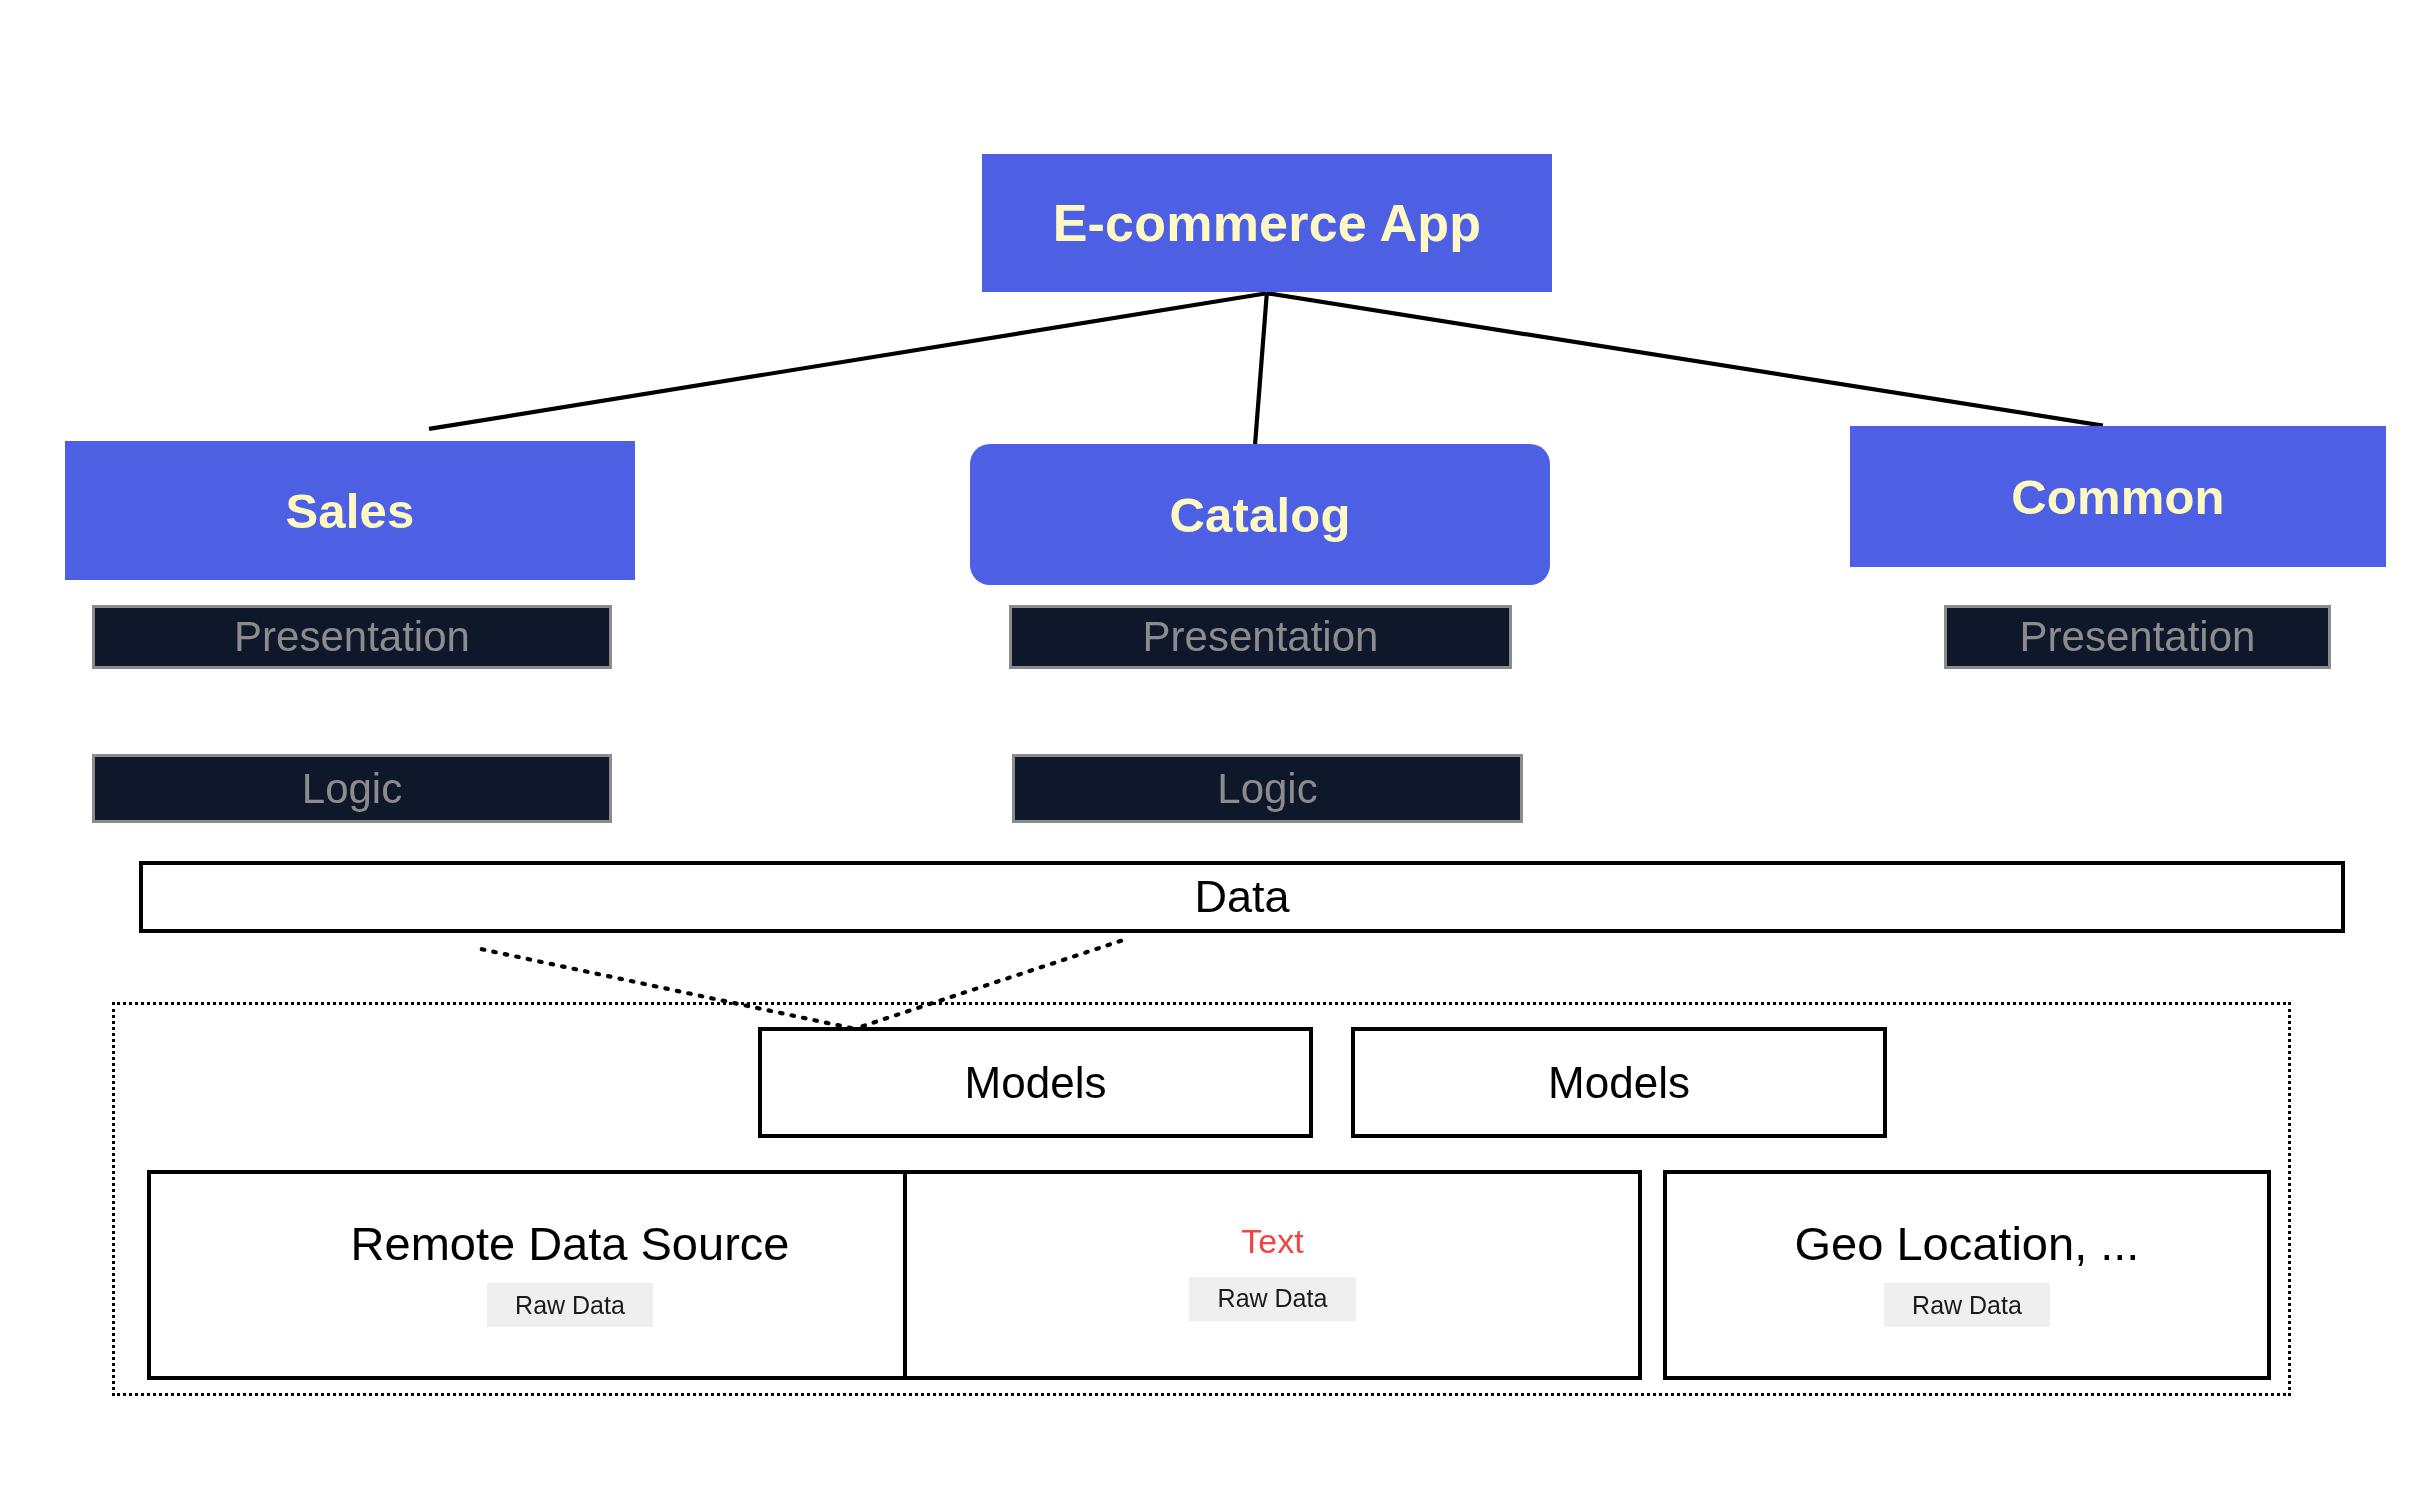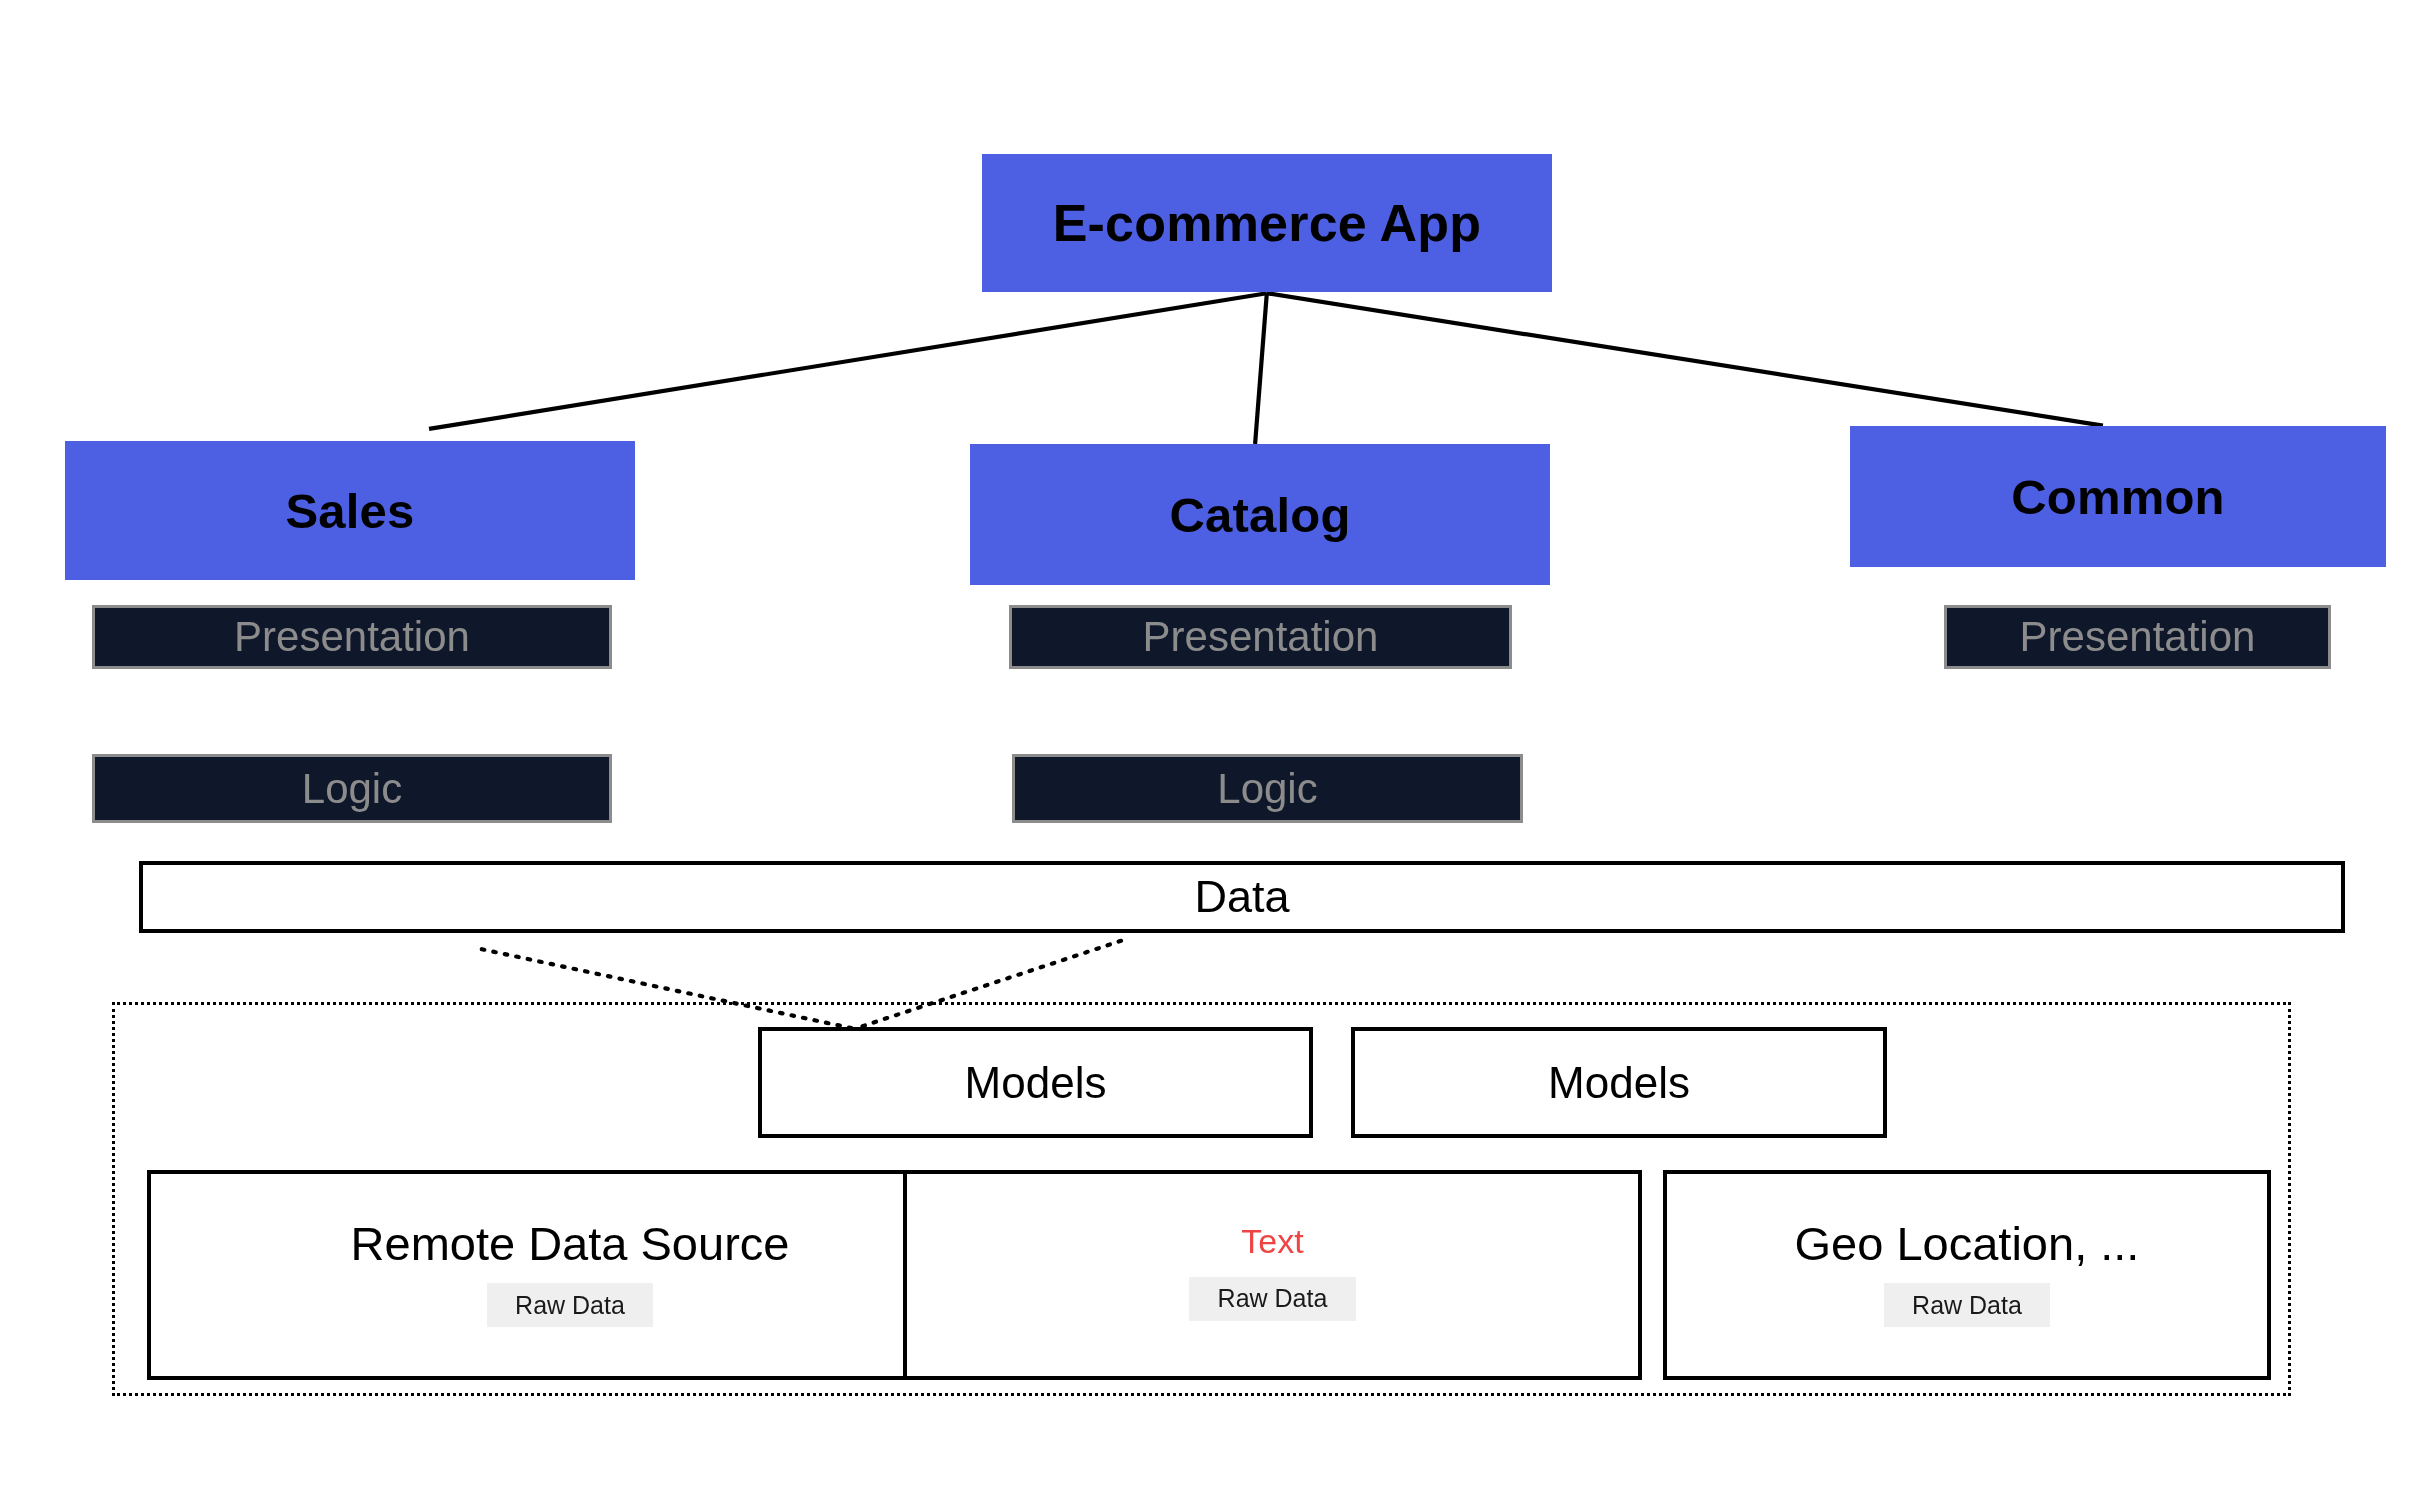--- a/index.html
+++ b/index.html
@@ -15,31 +15,31 @@
     width: 2413px;
     height: 1508px;
     background: #ffffff;
     overflow: hidden;
   }
   .abs { position: absolute; box-sizing: border-box; }
 
   
   .module {
     background: #4d5fe3;
-    color: #000000;
+    color: #fef9c3;
     display: flex;
     align-items: center;
     justify-content: center;
     text-align: center;
     font-weight: 600;
     letter-spacing: 0.2px;
   }
   .module.app  { font-size: 52px; }
   .module.lvl2 { font-size: 49px; font-weight: 700; }
-  .module.lvl2.catalog { font-weight: 600; }
+  .module.lvl2.catalog { font-weight: 600; border-radius: 20px; }
   .module.lvl2.common  { font-weight: 500; }
 
   
   .layer {
     border: 3.4px solid #8c8c8c;
     background: #0f172a;
     color: #8c8c8c;
     display: flex;
     align-items: center;
     justify-content: center;

